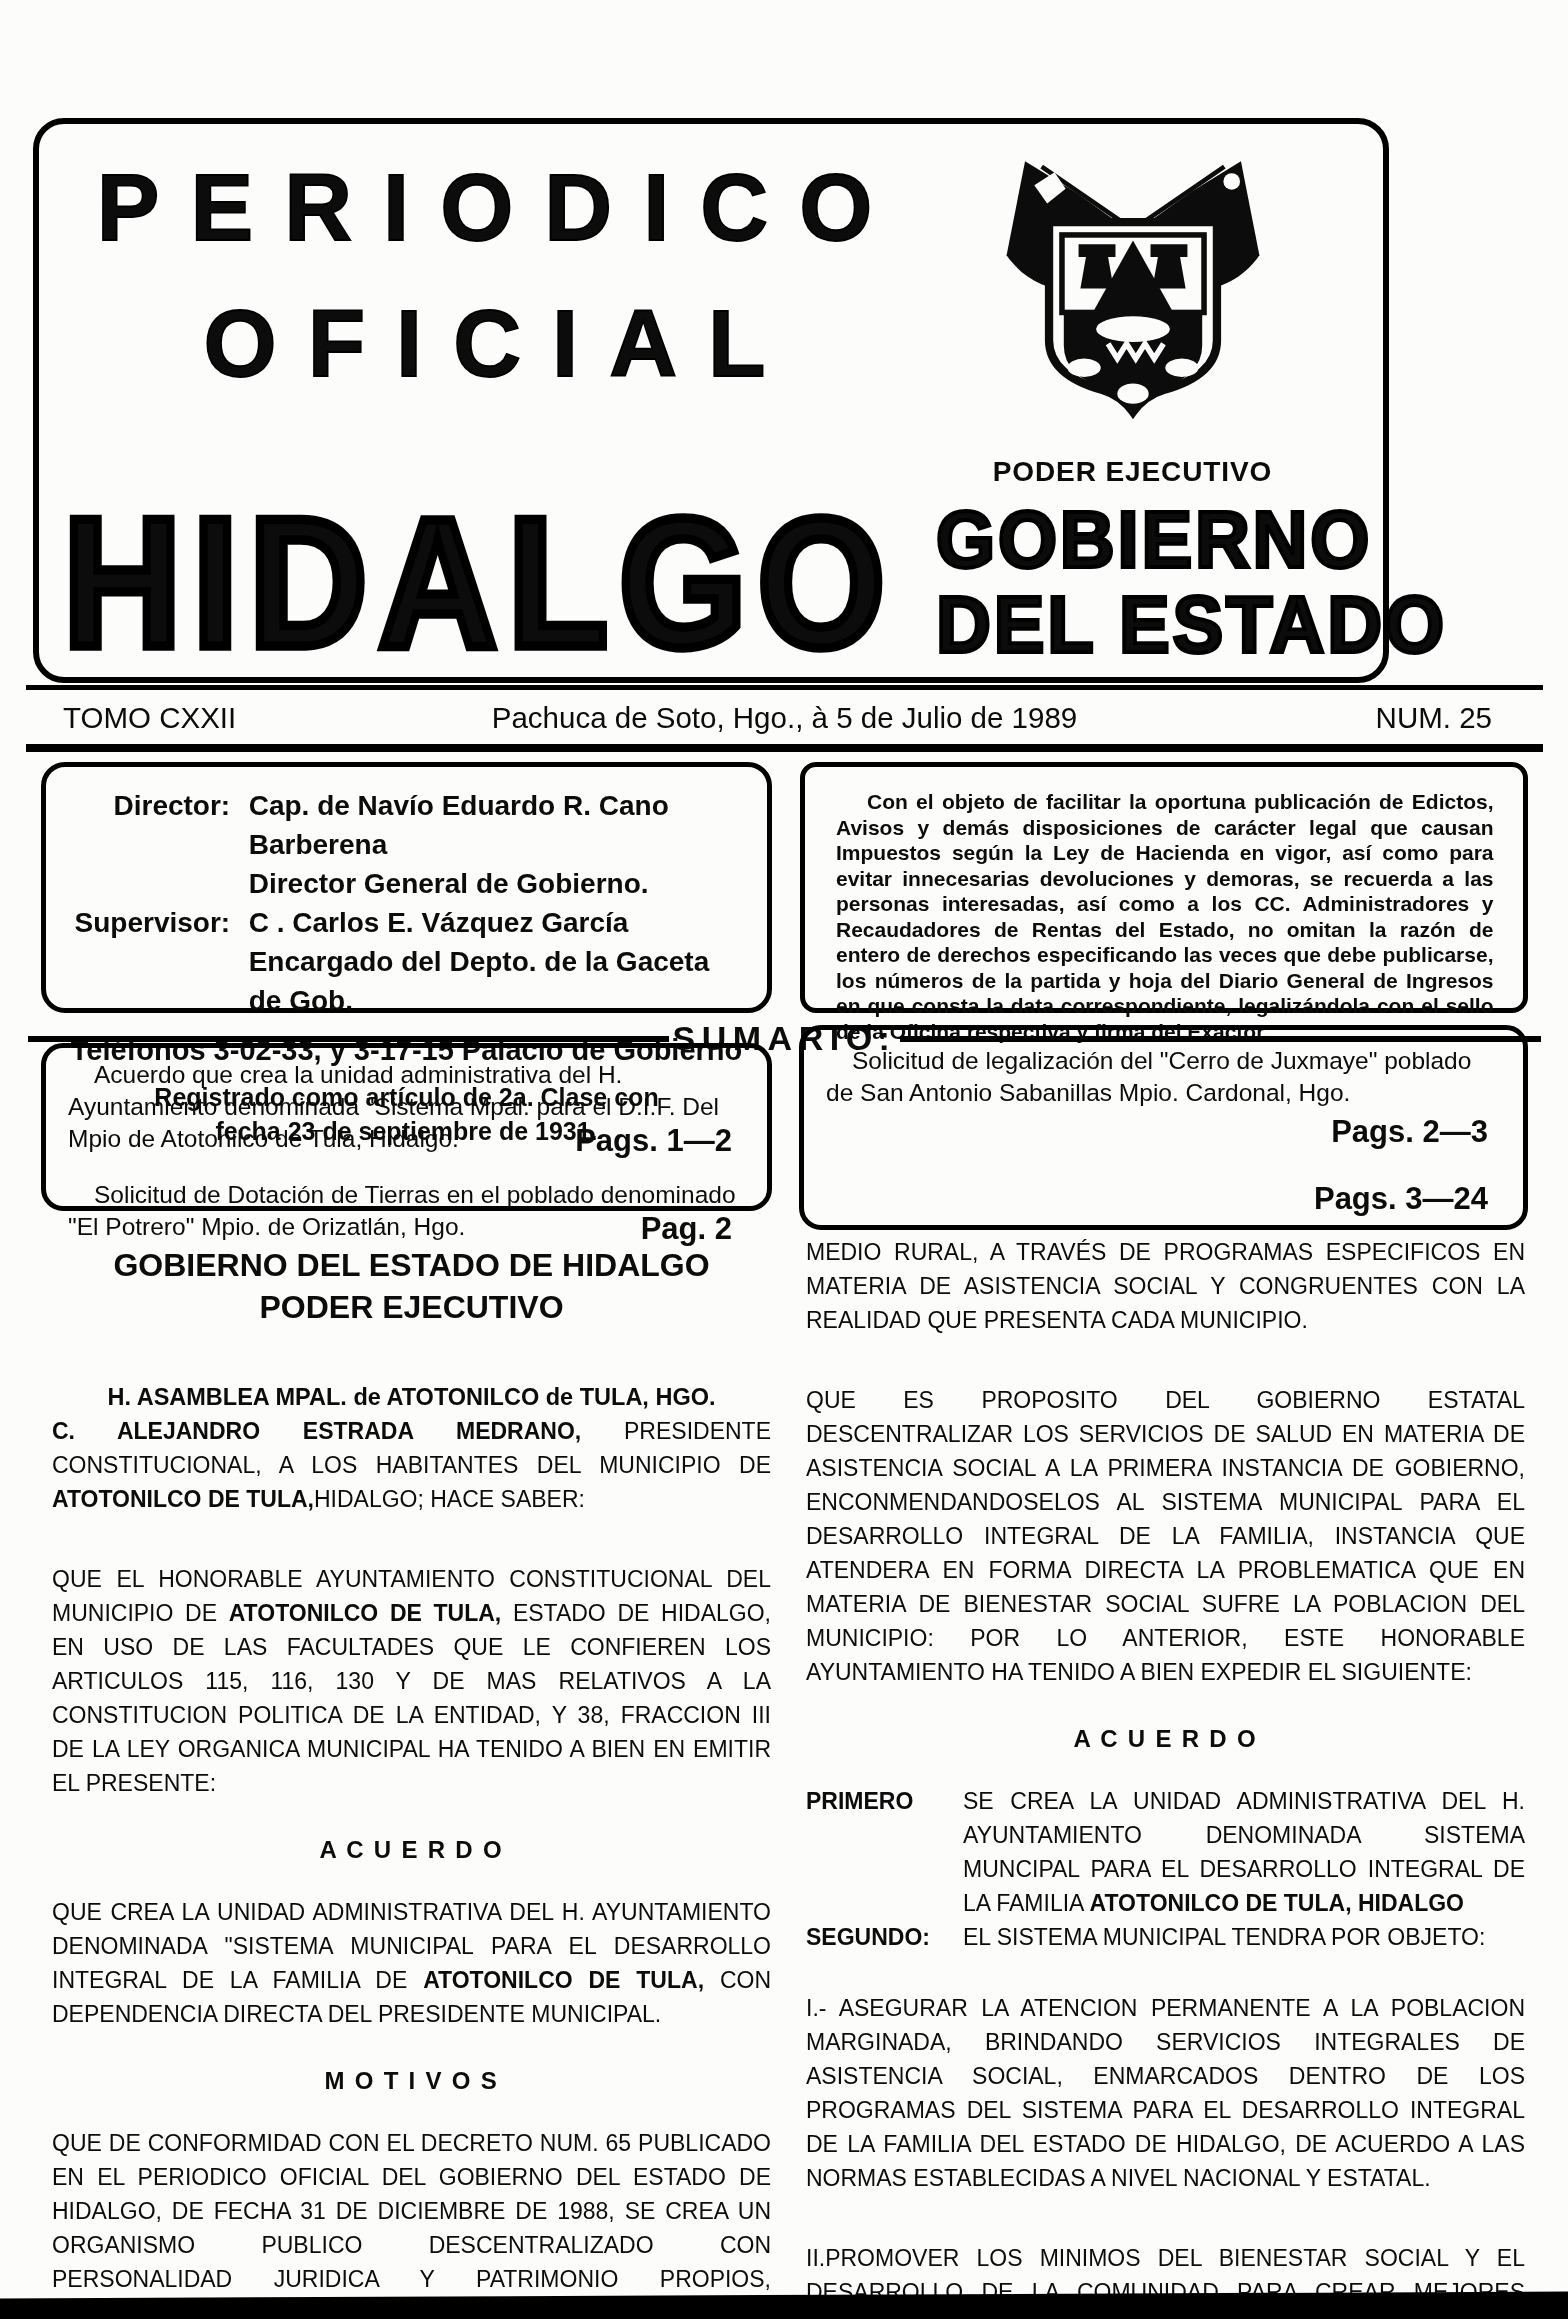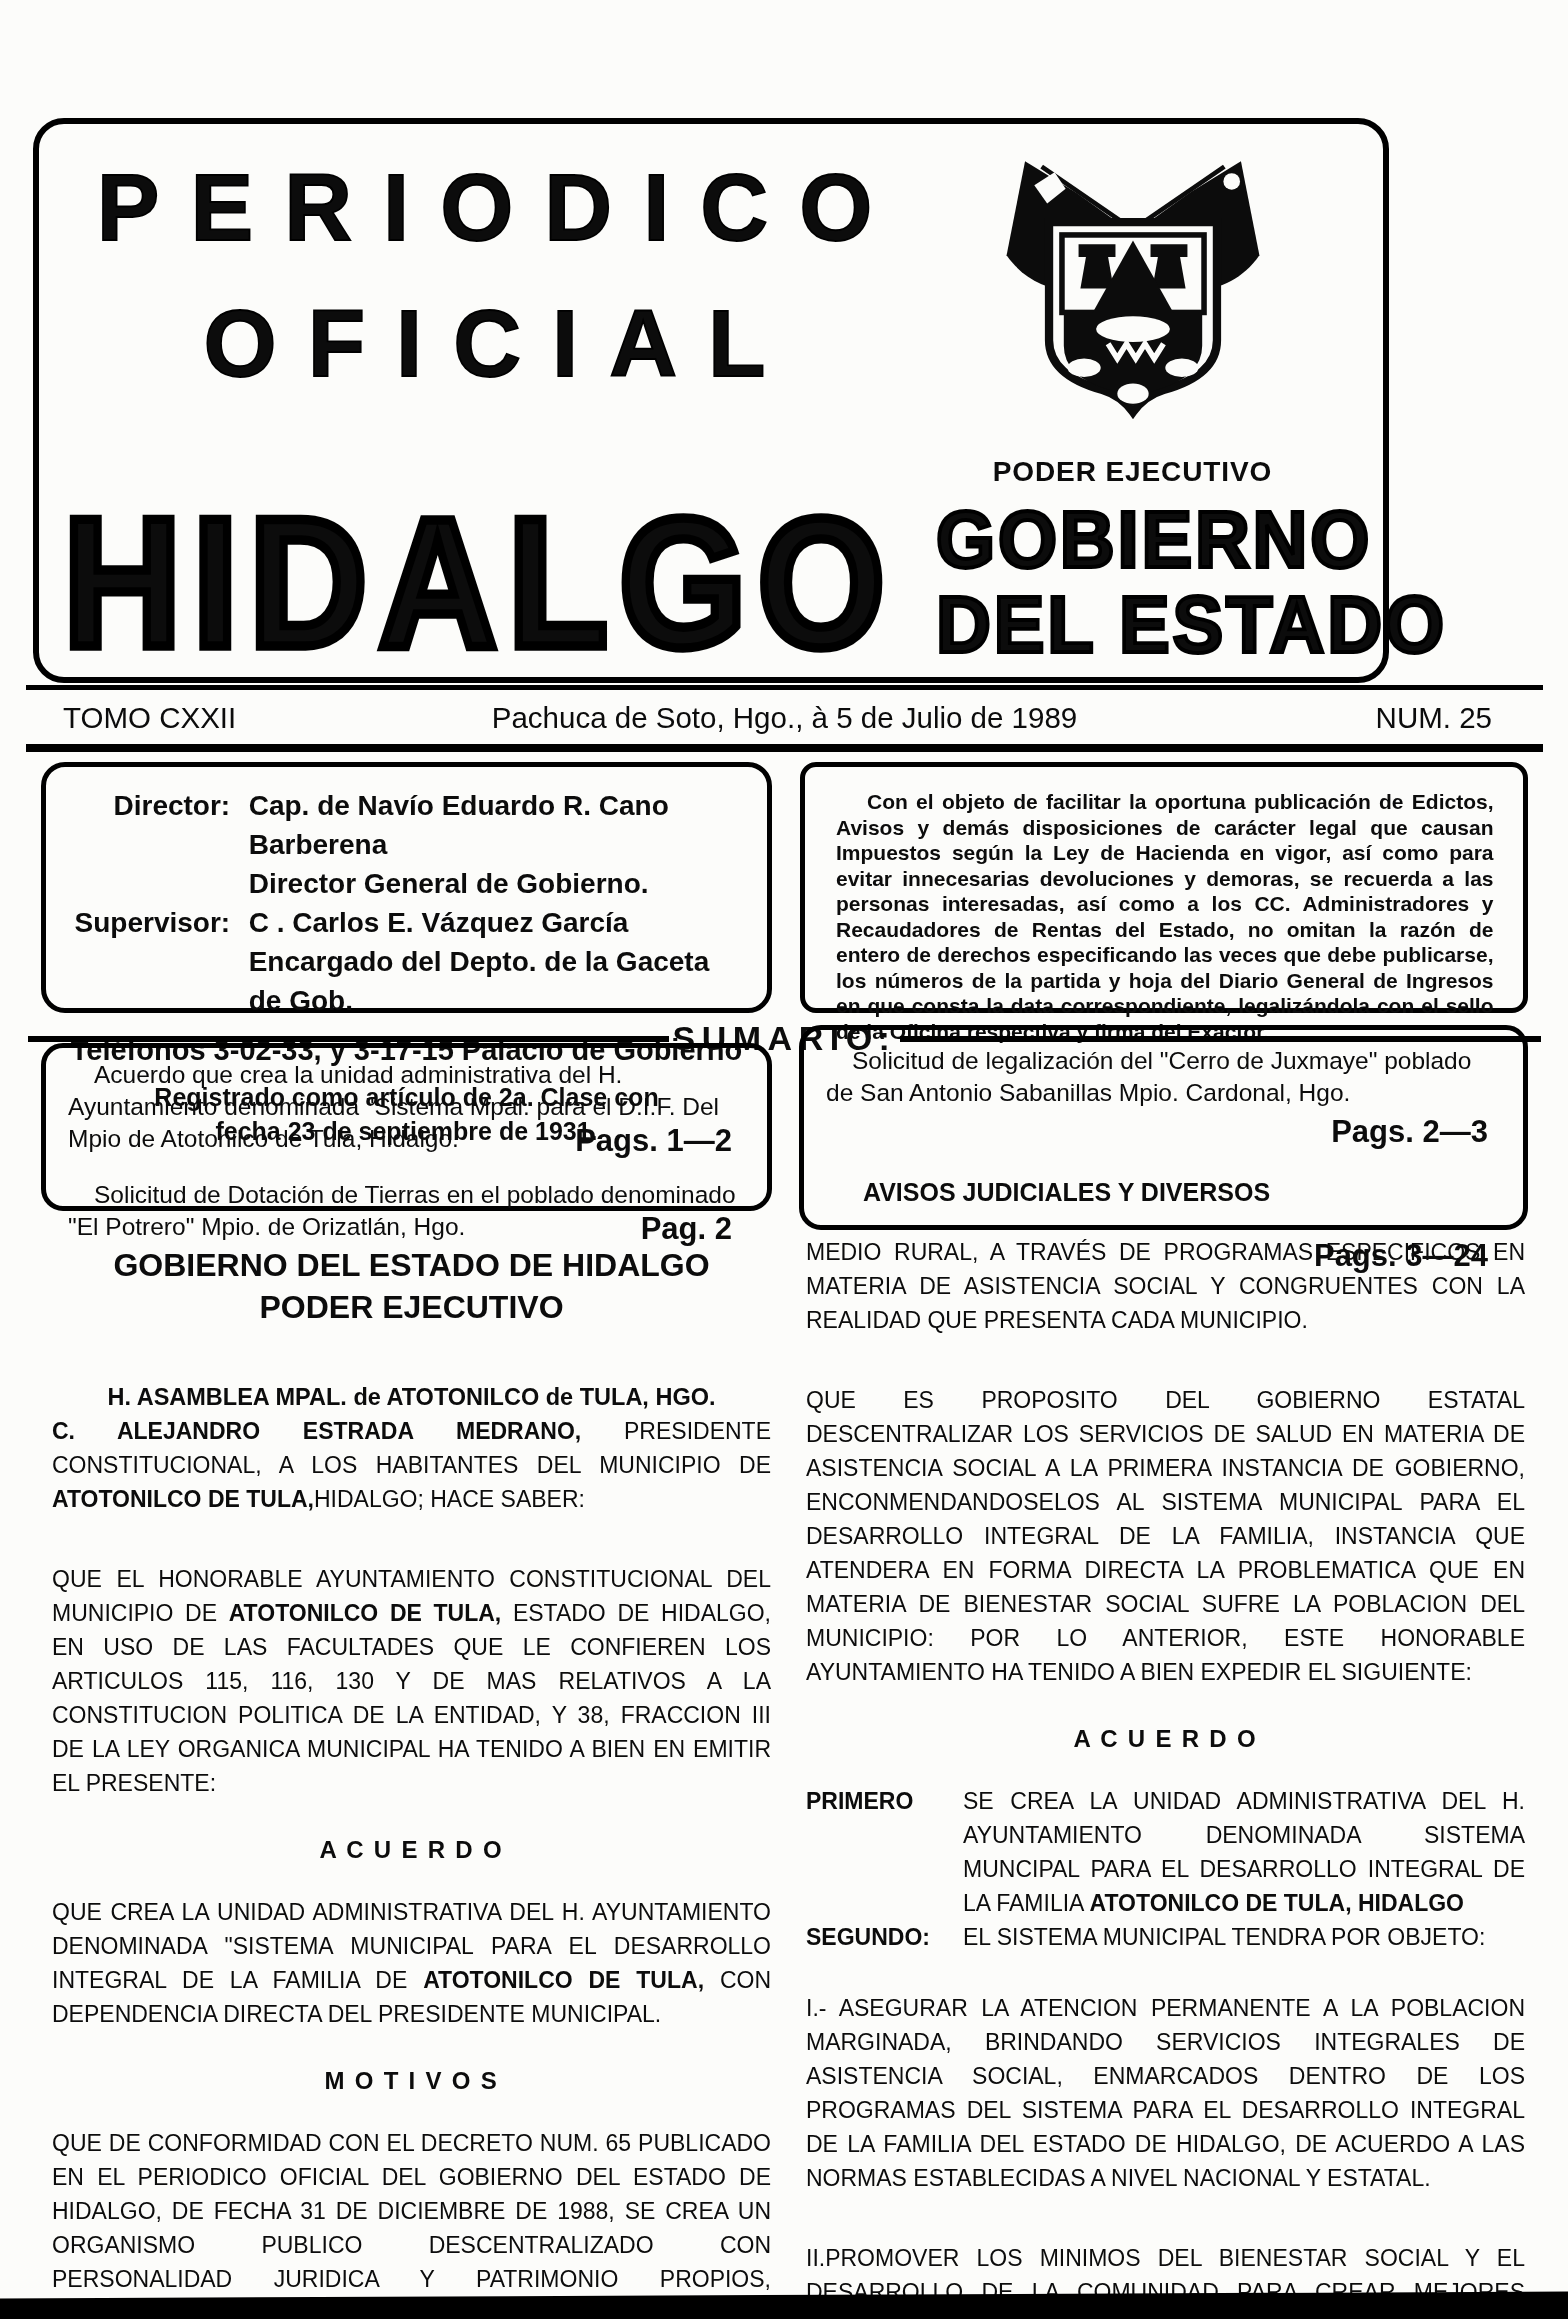--- a/index.html
+++ b/index.html
@@ -203,21 +203,20 @@
       <p class="s-text">Acuerdo que crea la unidad administrativa del H. Ayuntamiento denominada "Sistema Mpal. para el D.I.F. Del Mpio de Atotonilco de Tula, Hidalgo.</p>
       <div class="s-pages samerow">Pags. 1—2</div>
       <div class="s-gap"></div>
       <p class="s-text">Solicitud de Dotación de Tierras en el poblado denominado "El Potrero" Mpio. de Orizatlán, Hgo.</p>
       <div class="s-pages samerow">Pag. 2</div>
     </div>
 
     <div class="sumario-box sumario-right">
       <p class="s-text">Solicitud de legalización del "Cerro de Juxmaye" poblado de San Antonio Sabanillas Mpio. Cardonal, Hgo.</p>
       <div class="s-pages below">Pags. 2—3</div>
-      <div class="s-avisos">AVISOS JUDICIALES Y DIVERSOS</div>
       <div class="s-pages far">Pags. 3—24</div>
     </div>
   </div>
 
   <div class="article">
 
     <div class="col">
       <h1 class="a-h1">
         <div>GOBIERNO DEL ESTADO DE HIDALGO</div>
         <div>PODER EJECUTIVO</div>

